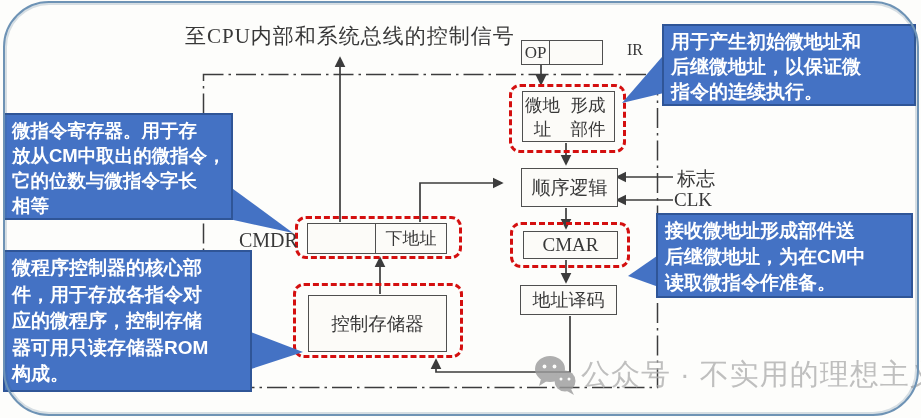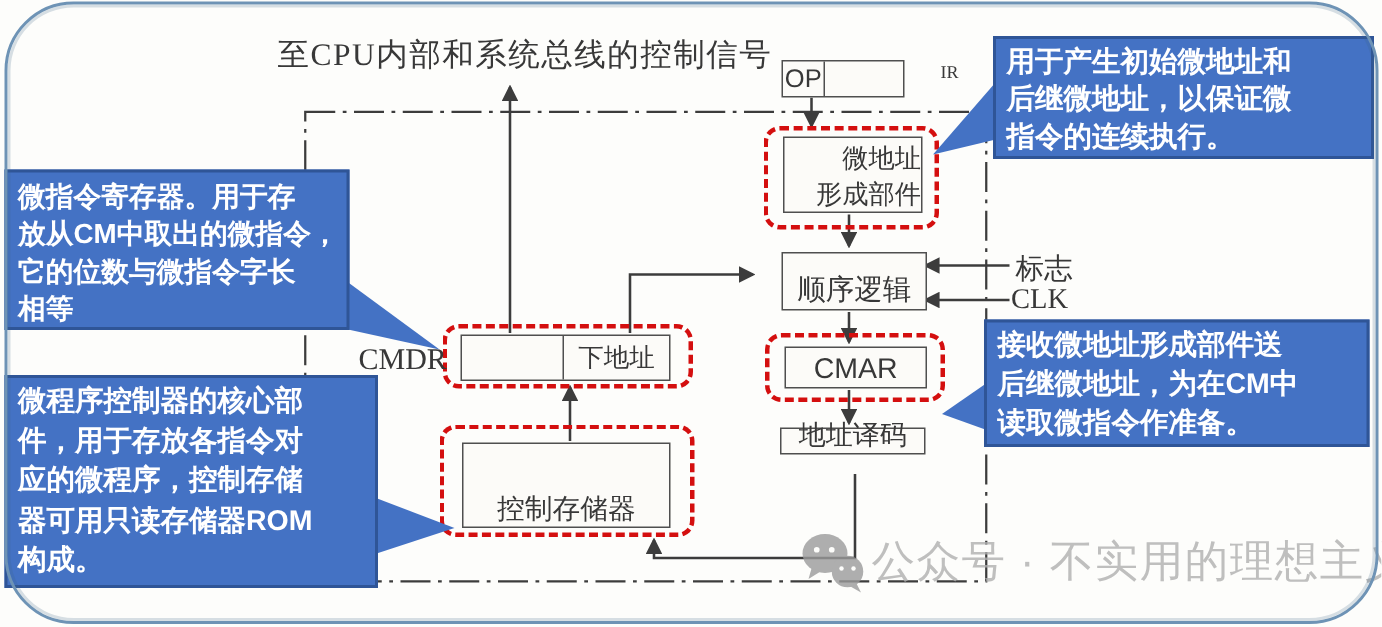--- a/index.html
+++ b/index.html
@@ -14,22 +14,22 @@
     pointer-events:none; z-index:8;
   }
   svg.layer{position:absolute; left:0; top:0; z-index:1;}
   svg.pointers{z-index:5;}
   .reddash{
     position:absolute; border:3px dashed #d40f0f; border-radius:11px;
     z-index:2; box-sizing:border-box;
   }
   .dbox{
     position:absolute; background:#fcfbf8; border:1.6px solid #4f4f4f;
-    display:flex; align-items:flex-end; justify-content:center;
-    font-family:Liberation Sans, sans-serif; color:#383838;
+    display:flex; align-items:center; justify-content:center;
+    font-family:Liberation Serif, serif; color:#383838;
     z-index:3; box-sizing:border-box; text-align:center;
   }
   .lbl{
     position:absolute; font-family:"Liberation Serif","DejaVu Serif",serif;
     color:#383838; z-index:3; white-space:nowrap;
   }
   .callout{
     position:absolute; background:#4472c4; border:2px solid #2f5597;
     color:#ffffff; font-weight:bold; z-index:6; box-sizing:border-box;
     padding:3px 7px; font-size:19px;
@@ -74,35 +74,35 @@
   <div class="reddash" style="left:295px;top:216px;width:167px;height:43px;"></div>
   <div class="reddash" style="left:510px;top:222px;width:120px;height:46px;"></div>
   <div class="reddash" style="left:293px;top:283px;width:170px;height:75px;"></div>
 
   <div class="lbl" style="left:185px;top:22px;font-size:21px;letter-spacing:1px;">至CPU内部和系统总线的控制信号</div>
 
   <div class="dbox split" style="left:521px;top:40px;width:82px;height:25px;">
     <div class="cell" style="width:28px;border-right:1.6px solid #4f4f4f;font-size:17px;">OP</div>
     <div class="cell" style="flex:1;"></div>
   </div>
-  <div class="lbl" style="left:627px;top:41px;font-size:12px;">IR</div>
+  <div class="lbl" style="left:627px;top:41px;font-size:16px;">IR</div>
 
-  <div class="dbox" style="left:522px;top:91px;width:93px;height:51px;font-size:17.5px;line-height:24px;flex-direction:column;">
+  <div class="dbox" style="left:522px;top:91px;width:93px;height:51px;font-size:17.5px;line-height:24px;flex-direction:row;">
     <span>微地址</span>
     <span>形成部件</span>
   </div>
 
   <div class="dbox" style="left:521px;top:168px;width:97px;height:39px;font-size:19px;">顺序逻辑</div>
 
   <div class="lbl" style="left:677px;top:166px;font-size:19px;">标志</div>
   <div class="lbl" style="left:674px;top:189px;font-size:19px;">CLK</div>
 
   <div class="dbox" style="left:523px;top:231px;width:95px;height:28px;font-size:19px;">CMAR</div>
 
-  <div class="dbox" style="left:520px;top:285px;width:97px;height:18px;font-size:18px;">地址译码</div>
+  <div class="dbox" style="left:520px;top:285px;width:97px;height:30px;font-size:18px;">地址译码</div>
 
   <div class="lbl" style="left:239px;top:229px;font-size:20px;">CMDR</div>
   <div class="dbox split" style="left:307px;top:223px;width:140px;height:31px;">
     <div class="cell" style="width:68px;border-right:1.6px solid #4f4f4f;"></div>
     <div class="cell" style="flex:1;font-size:17px;">下地址</div>
   </div>
 
   <div class="dbox" style="left:308px;top:295px;width:139px;height:57px;font-size:18.5px;">控制存储器</div>
 
   <svg class="layer pointers" width="921" height="418" viewBox="0 0 921 418">

